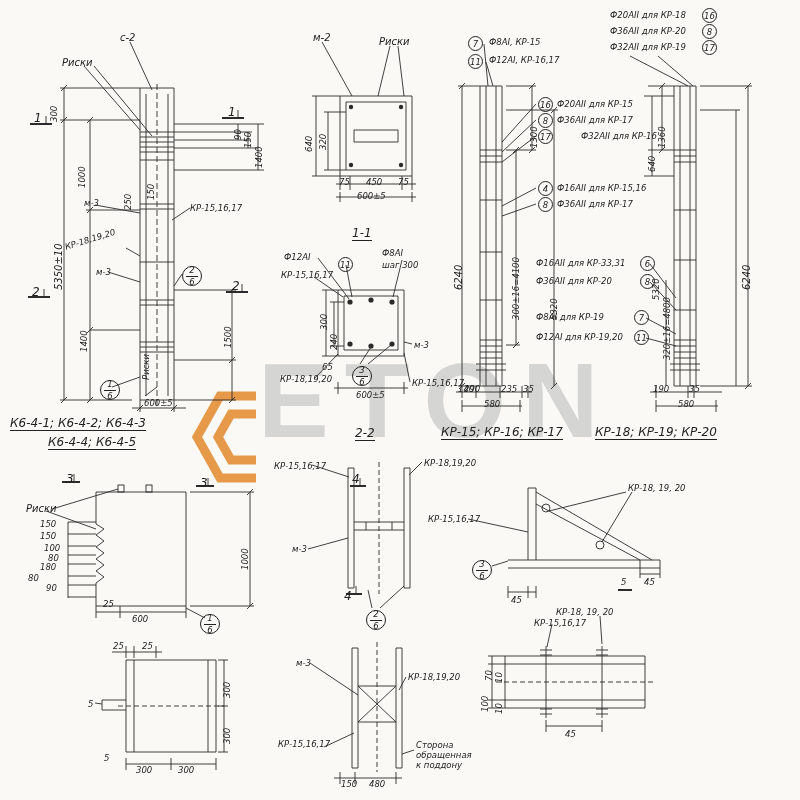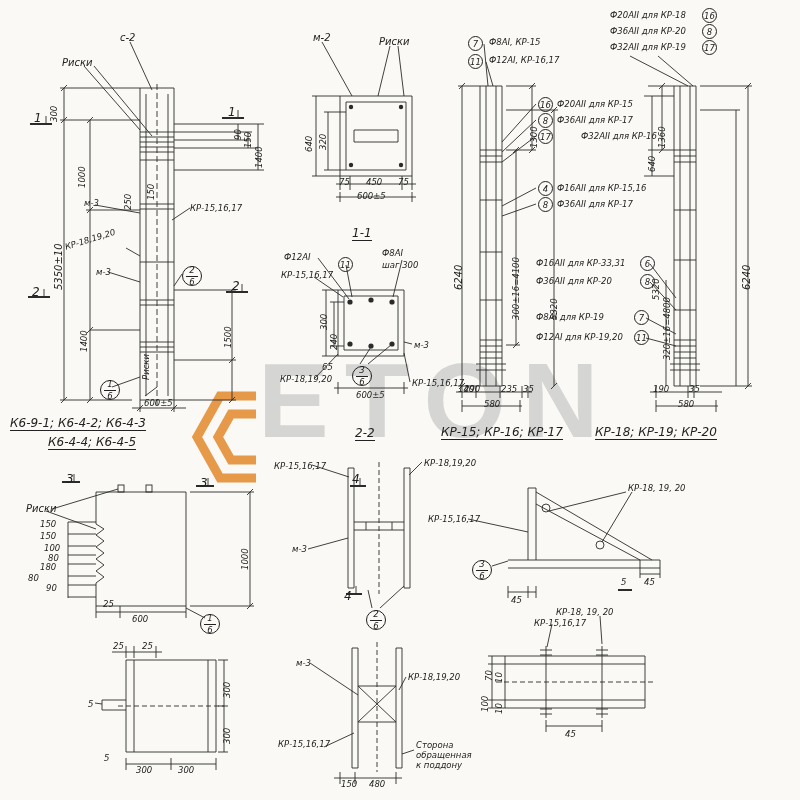--- a/index.html
+++ b/index.html
@@ -161,21 +161,21 @@
   </div>
   <span class="lb s v" style="left:224px;top:348px">1500</span>
   <span class="lb s v" style="left:80px;top:352px">1400</span>
   <span class="lb s v" style="left:142px;top:380px">Риски</span>
   <div class="circ" style="left:100px;top:380px">
     <span class="ct">1</span>
       <span class="cb">6</span>
   </div>
   <span class="lb s" style="left:144px;top:399px">600±5</span>
 
-  <span class="lb t u" style="left:10px;top:417px">К6-9-1;  К6-4-2;  К6-4-3</span>
+  <span class="lb t u" style="left:10px;top:417px">К6-4-1;  К6-4-2;  К6-4-3</span>
   <span class="lb t u" style="left:48px;top:436px">К6-4-4;  К6-4-5</span>
 
   <span class="lb" style="left:313px;top:33px">м-2</span>
   <span class="lb" style="left:379px;top:37px">Риски</span>
   <span class="lb s v" style="left:305px;top:152px">640</span>
   <span class="lb s v" style="left:319px;top:150px">320</span>
   <span class="lb s" style="left:339px;top:178px">75</span>
   <span class="lb s" style="left:366px;top:178px">450</span>
   <span class="lb s" style="left:398px;top:178px">75</span>
   <span class="lb s" style="left:357px;top:192px">600±5</span>

